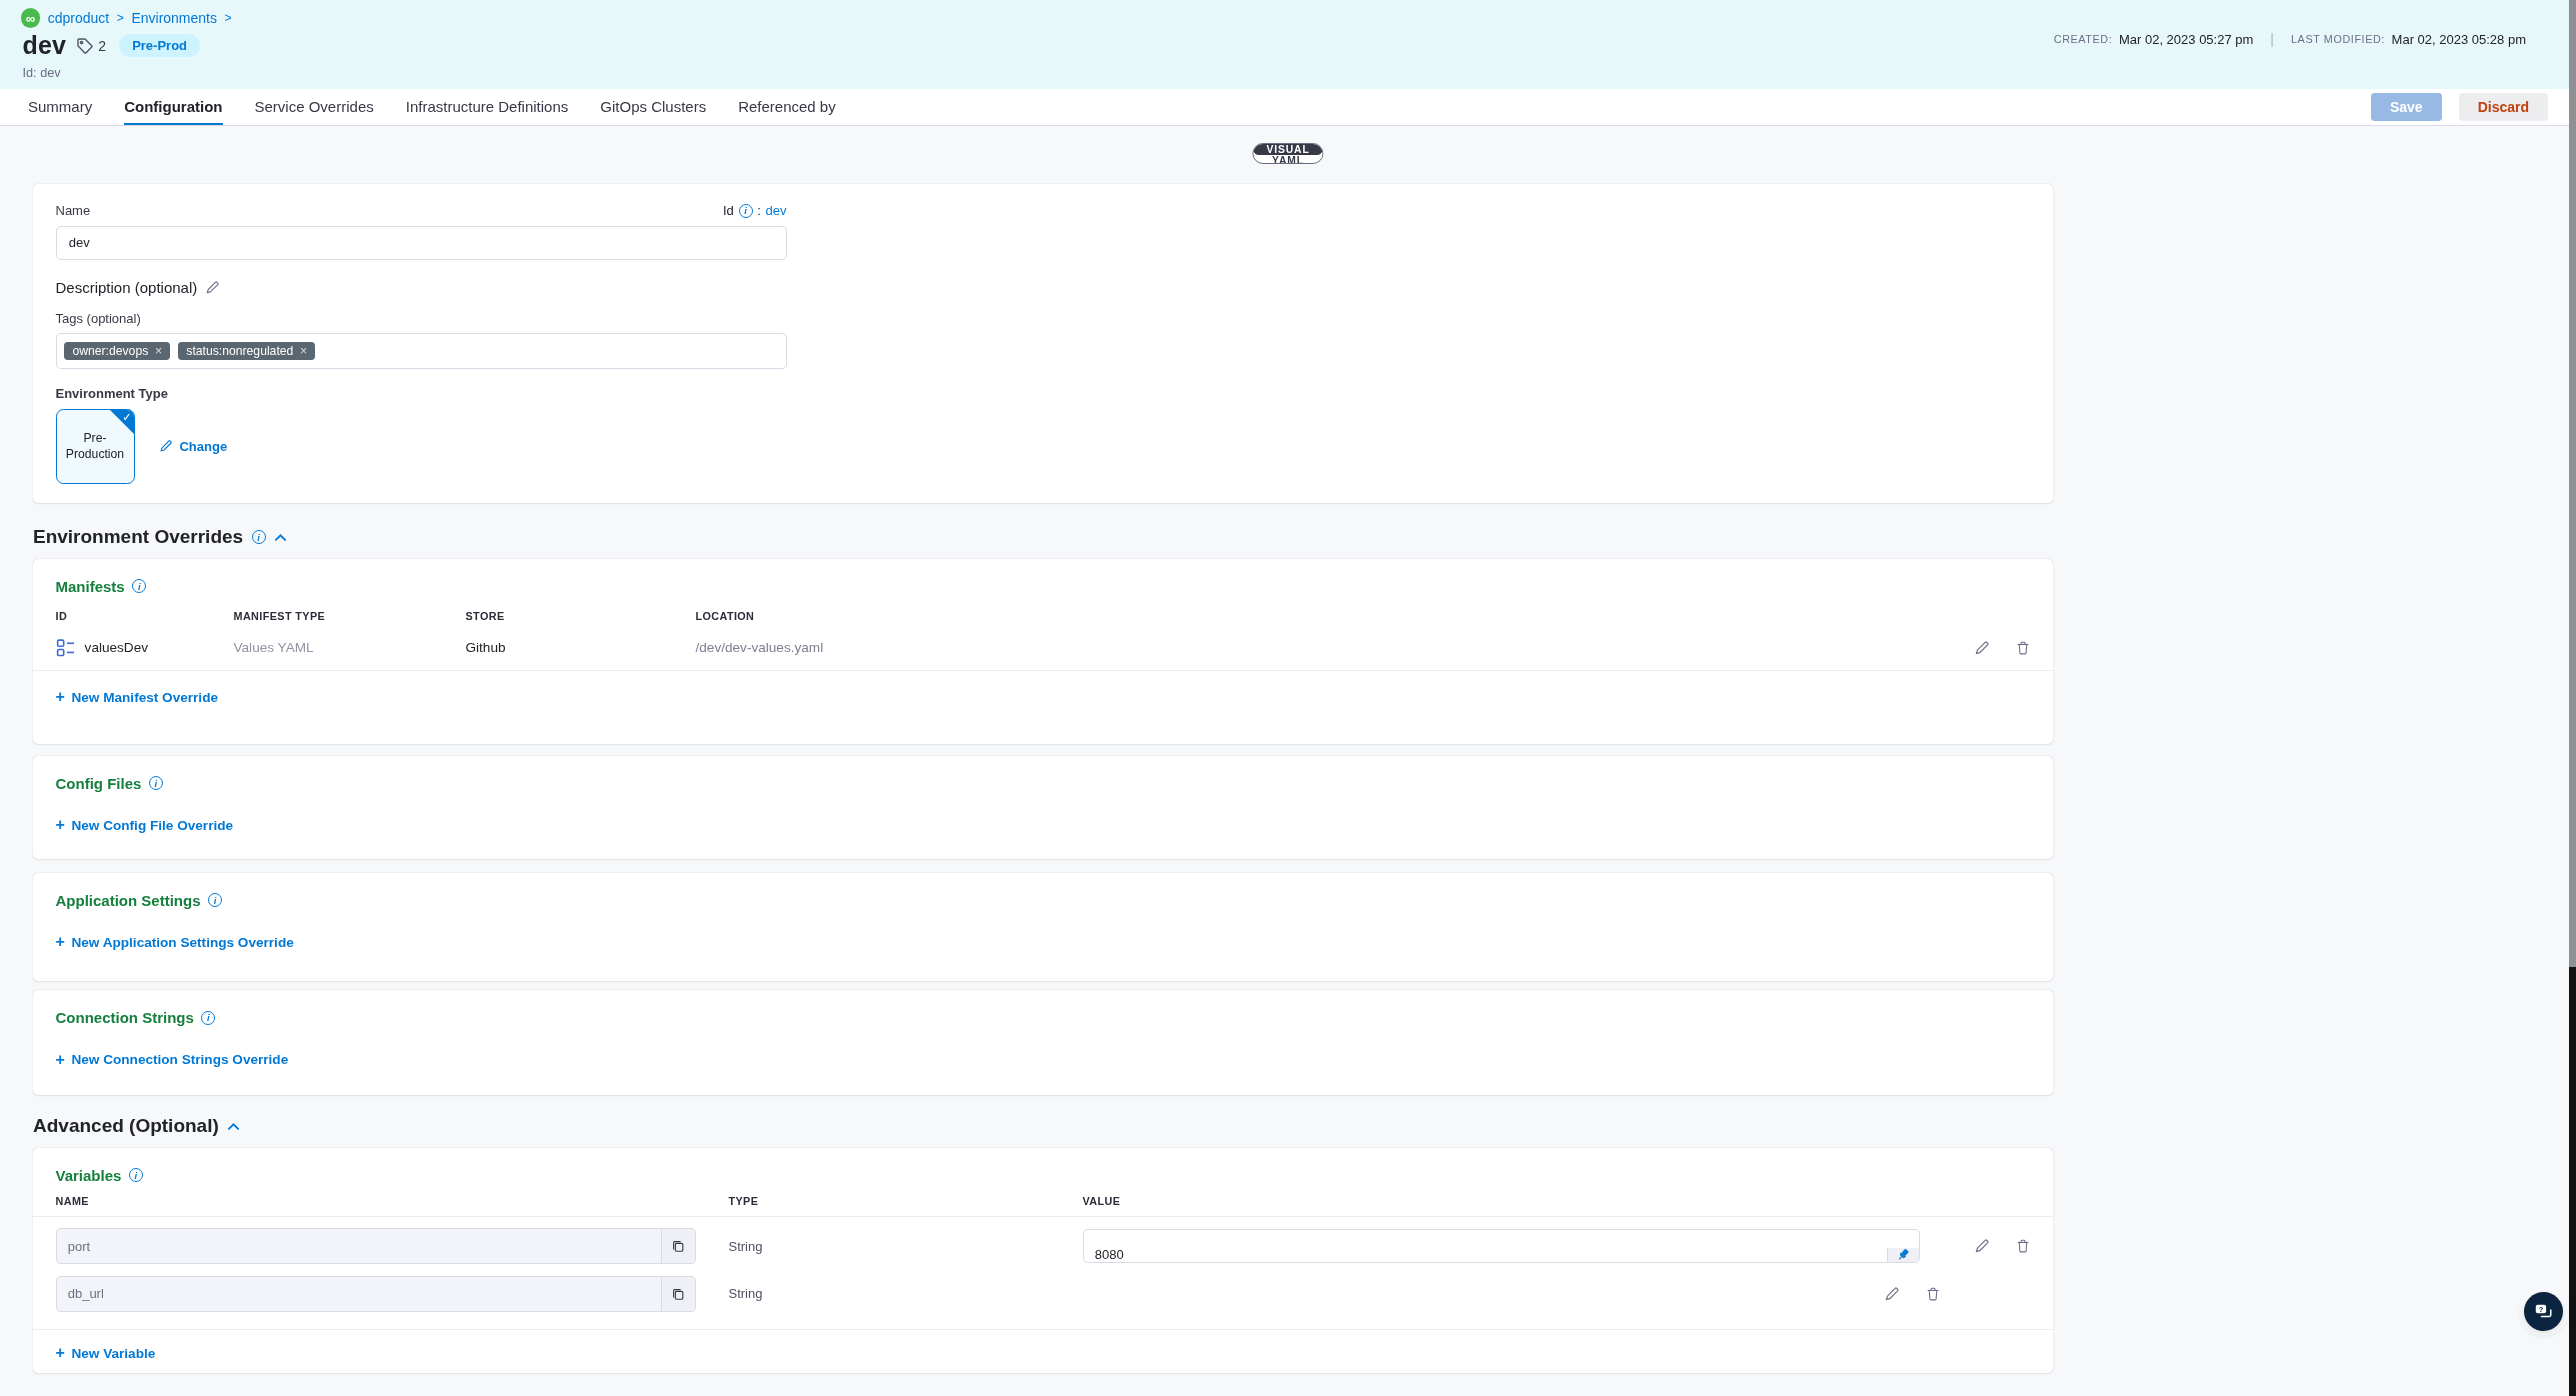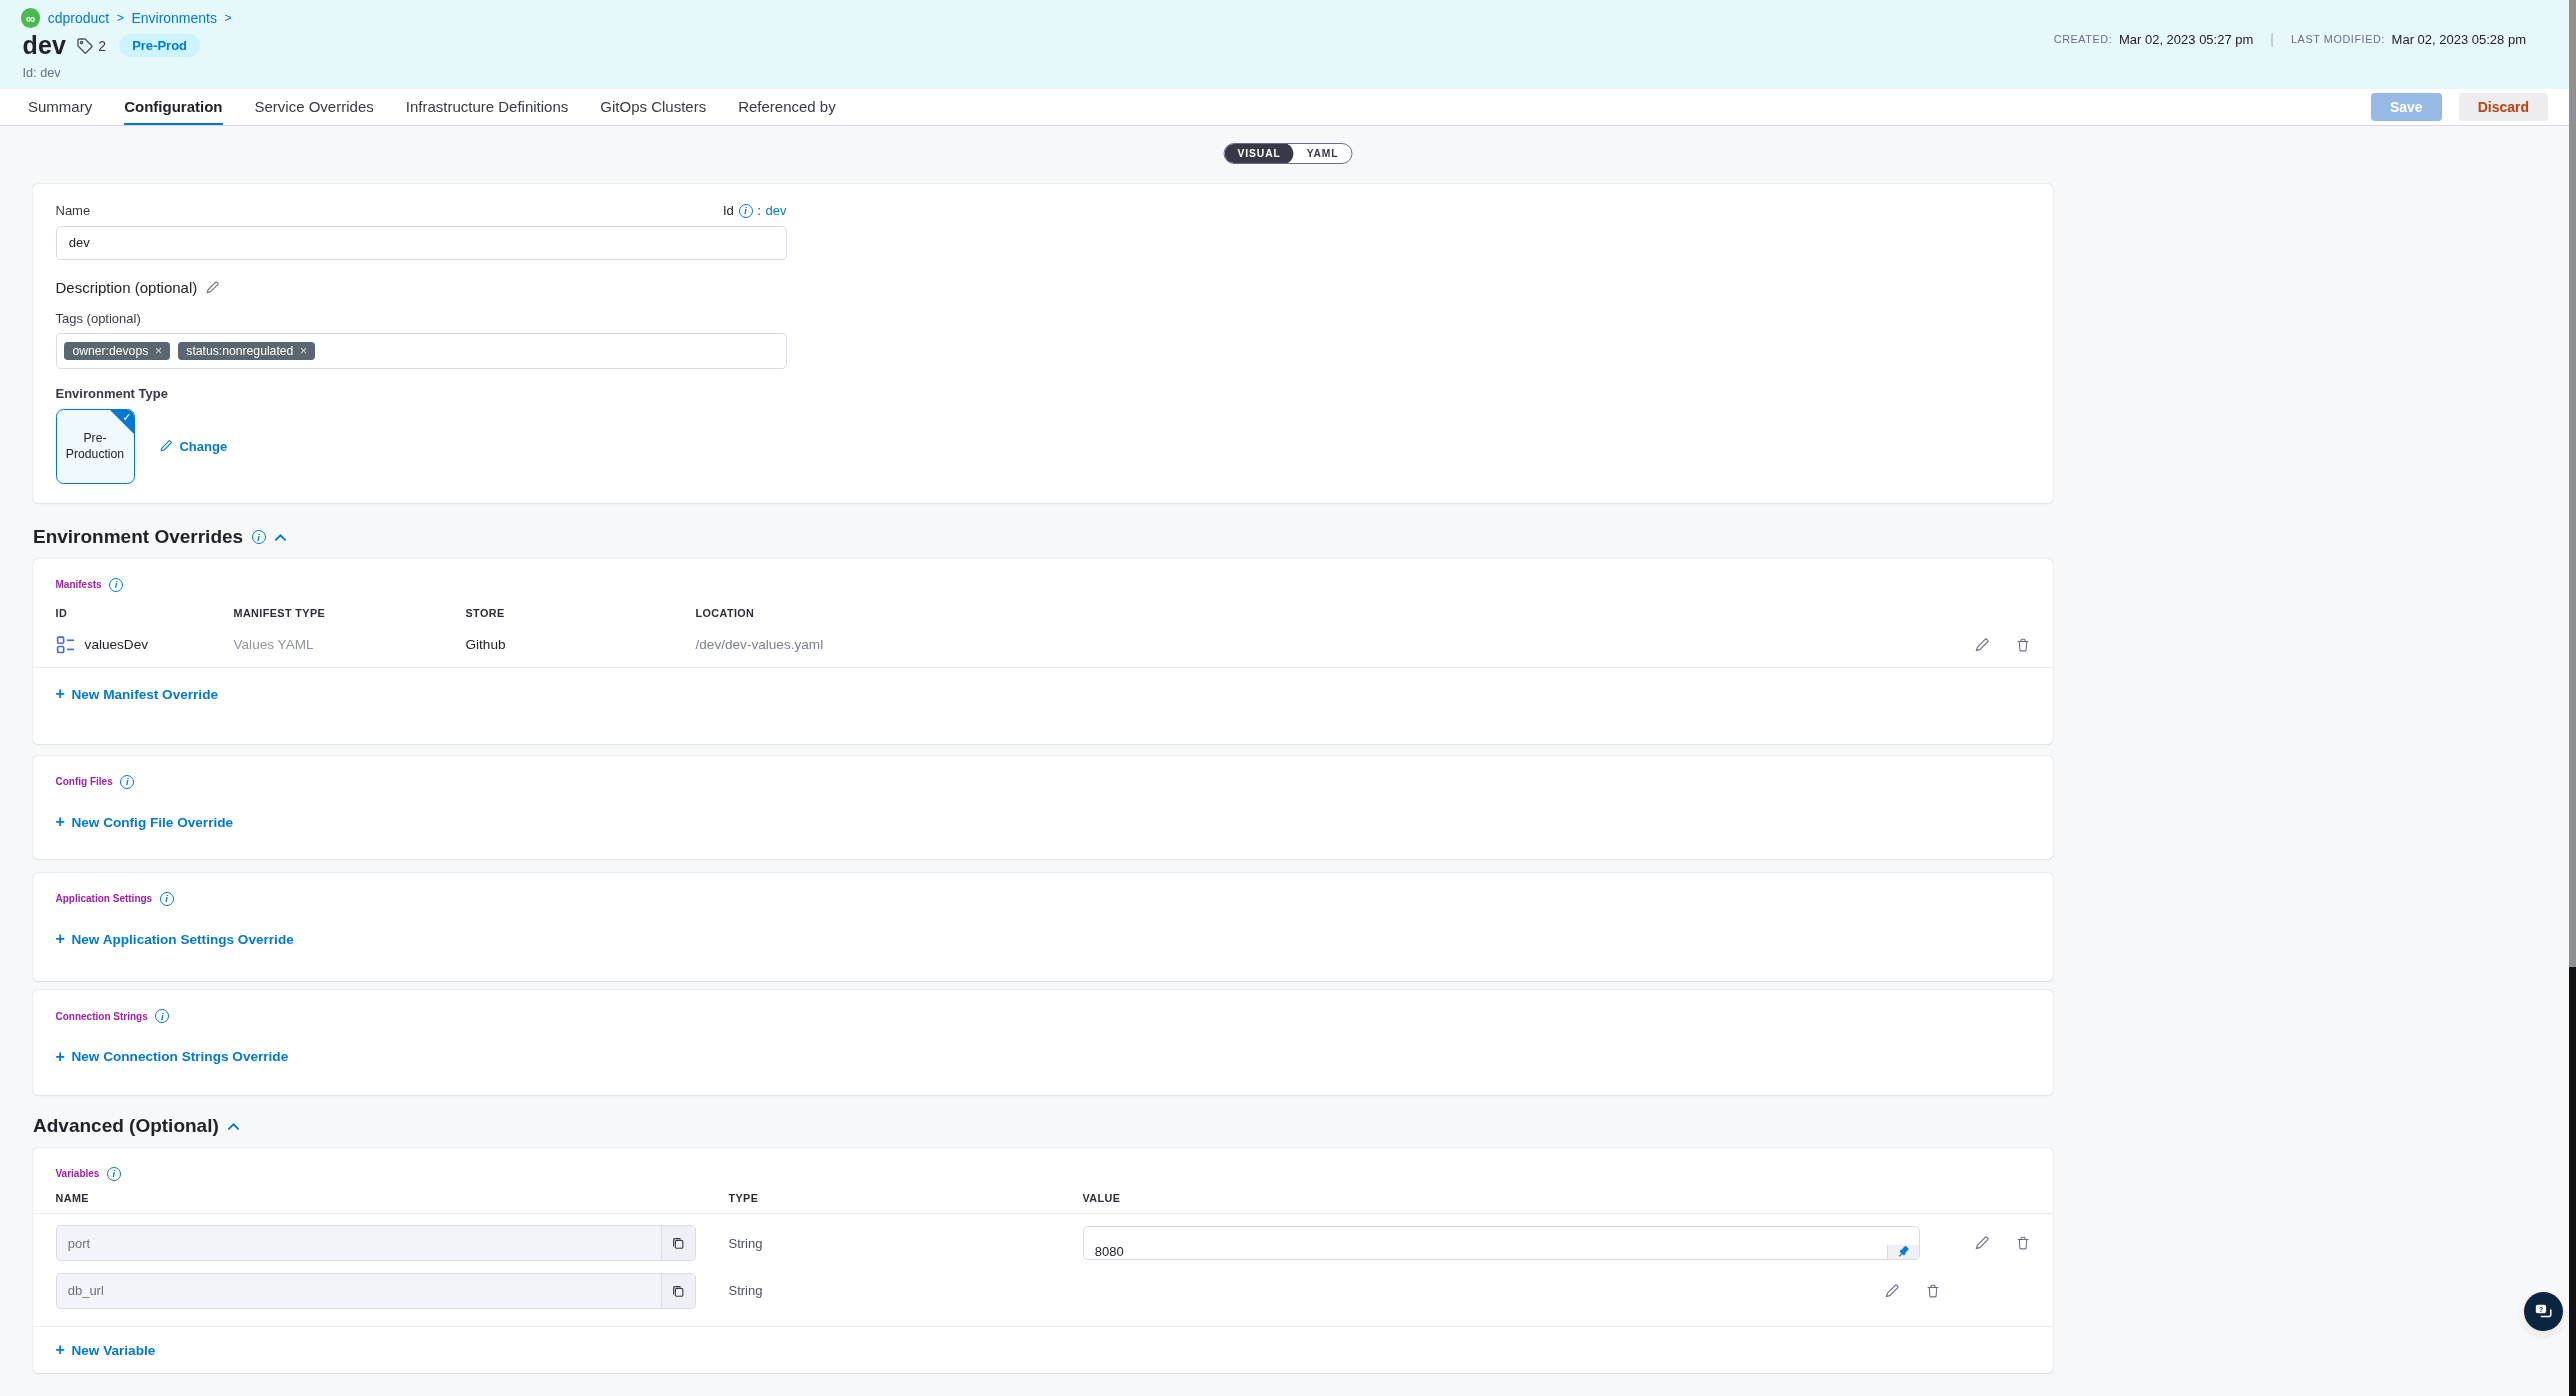--- a/index.html
+++ b/index.html
@@ -26,21 +26,21 @@
   .tabs { display:flex; margin-left:28px; gap:32px; }
   .tab { display:flex; align-items:center; font-size:15px; color:#383946; cursor:pointer; border-bottom:2.8px solid transparent; padding-top:1.9px; }
   .tab.active { color:#22222a; font-weight:700; border-bottom-color:#0278d5; }
   .tabbar-actions { margin-left:auto; display:flex; align-items:center; gap:17px; padding-right:28px; }
   .btn { font-family:inherit; font-size:14px; font-weight:700; border:none; border-radius:3.7px; height:28px; padding:0 19px; cursor:default; }
   .btn-save { background:#97b9e3; color:#ffffff; }
   .btn-discard { background:#ededf0; color:#c2410c; }
 
   
   .content { position:absolute; top:127px; left:0; width:2576px; height:1270px; }
-  .toggle { position:absolute; top:16px; left:50%; transform:translateX(-50%); display:flex; align-items:center; height:20.6px; border:0.9px solid #6b6d85; border-radius:11.2px; background:#fff; overflow:hidden; }
+  .toggle { position:absolute; top:16px; left:50%; transform:translateX(-50%); display:flex; align-items:center; height:20.6px; border:0.9px solid #6b6d85; border-radius:11.2px; background:#fff; overflow:hidden;flex-direction:column; }
   .toggle .seg { font-size:10.3px; font-weight:700; letter-spacing:0.9px; padding:0 13px; height:20.6px; display:flex; align-items:center; cursor:pointer; color:#383946; }
   .toggle .seg.on { background:#383946; color:#fff; border-radius:11.2px; }
 
   .stack { margin-left:33px; width:2020px; padding-top:57px; }
   .card { background:#fff; border-radius:4.7px; box-shadow:0 0 0.9px rgba(40,41,61,.25), 0 0.9px 1.9px rgba(96,97,112,.12); padding:19px 22.5px; }
 
   label.flabel { font-size:13px; color:#383946; display:block; }
   .field-row { width:731px; display:flex; justify-content:space-between; align-items:flex-end; }
   .idgroup { display:flex; align-items:center; gap:4.7px; font-size:13px; }
   .idgroup .idlink { color:#0278d5; cursor:pointer; }
@@ -54,21 +54,21 @@
   .type-card .fold { position:absolute; top:0; right:0; width:0; height:0; border-top:24.4px solid #0278d5; border-left:24.4px solid transparent; }
   .type-card .tick { position:absolute; top:0px; right:1.9px; color:#fff; font-size:11.2px; font-weight:700; }
   .change-link { display:flex; align-items:center; gap:6.6px; color:#0278d5; font-size:13px; font-weight:600; cursor:pointer; }
 
   .section-head { display:flex; align-items:center; gap:8.4px; margin:20.6px 0 7.5px 0; height:28px; }
   .section-head .h1 { font-size:19px; font-weight:700; color:#22222a; }
   .info-dot { width:14px; height:14px; border:1.2px solid #0278d5; border-radius:50%; color:#0278d5; font-size:9.4px; font-weight:700; display:inline-flex; align-items:center; justify-content:center; flex:none; font-style:italic; }
   .chev { display:inline-flex; cursor:pointer; }
 
   .card-title { display:flex; align-items:center; gap:7.5px; }
-  .card-title .h2 { font-size:10px; font-weight:700; color:#a21caf; }
+  .card-title .h2 { font-size:15px; font-weight:700; color:#15803d; }
 
   .mgrid { display:grid; grid-template-columns:178px 232px 230px 1fr 90px; align-items:center; }
   .thead { font-size:10.8px; font-weight:700; color:#2b2c37; letter-spacing:0.4px; margin-top:15px; }
   .mrow { height:45px; margin-top:3.7px; font-size:13.6px; }
   .cell-id { display:flex; align-items:center; gap:9.4px; color:#22222a; }
   .muted { color:#9293a3; }
   .loc { color:#7d7e93; }
   .row-actions { display:flex; justify-content:flex-end; gap:24.4px; align-items:center; }
   .icon-btn { cursor:pointer; display:inline-flex; }
   .divider { height:0.9px; background:#ececf2; margin:0 -22.5px; }

